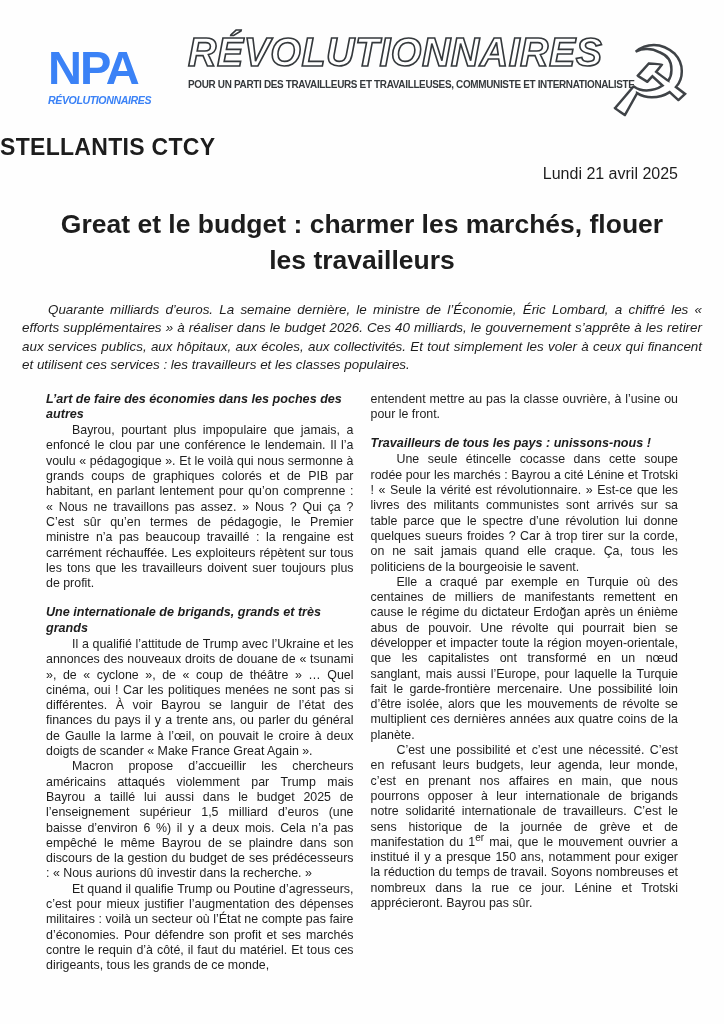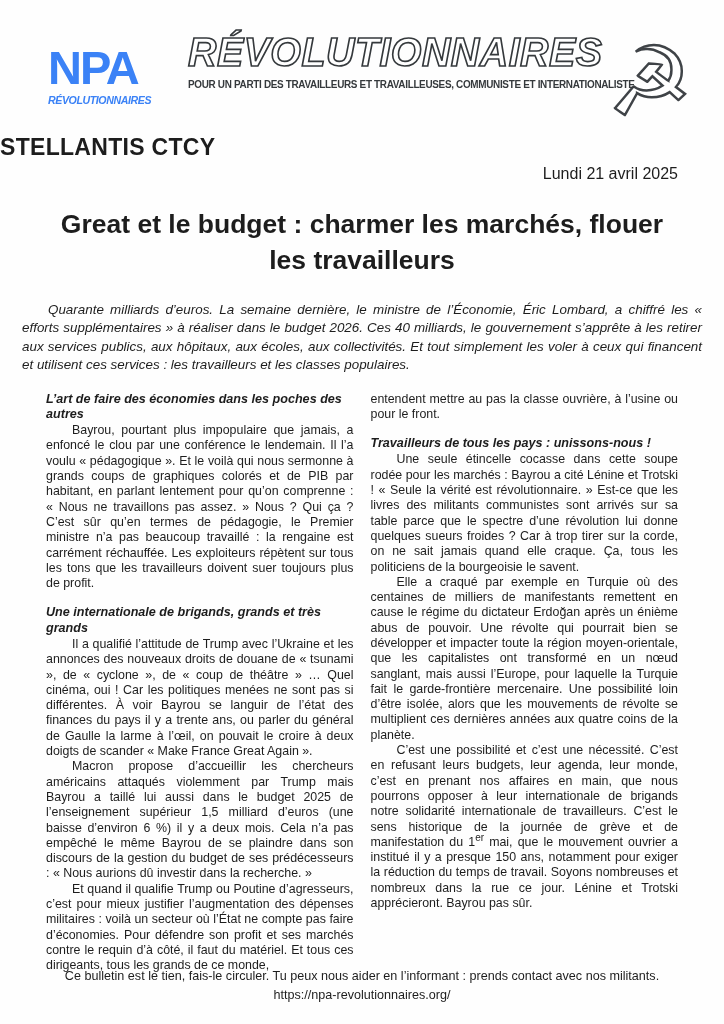--- a/index.html
+++ b/index.html
@@ -173,18 +173,14 @@
     <div class="col">
       <p>entendent mettre au pas la classe ouvrière, à l’usine ou pour le front.</p>
       <h2>Travailleurs de tous les pays : unissons-nous !</h2>
       <p class="indent">Une seule étincelle cocasse dans cette soupe rodée pour les marchés : Bayrou a cité Lénine et Trotski ! « Seule la vérité est révolutionnaire. » Est-ce que les livres des militants communistes sont arrivés sur sa table parce que le spectre d’une révolution lui donne quelques sueurs froides ? Car à trop tirer sur la corde, on ne sait jamais quand elle craque. Ça, tous les politiciens de la bourgeoisie le savent.</p>
       <p class="indent">Elle a craqué par exemple en Turquie où des centaines de milliers de manifestants remettent en cause le régime du dictateur Erdoğan après un énième abus de pouvoir. Une révolte qui pourrait bien se développer et impacter toute la région moyen-orientale, que les capitalistes ont transformé en un nœud sanglant, mais aussi l’Europe, pour laquelle la Turquie fait le garde-frontière mercenaire. Une possibilité loin d’être isolée, alors que les mouvements de révolte se multiplient ces dernières années aux quatre coins de la planète.</p>
       <p class="indent"><span>C’est une possibilité et c’est une nécessité. C’est en refusant leurs budgets, leur agenda, leur monde, c’est en prenant nos affaires en main, que nous pourrons opposer à leur internationale de brigands notre solidarité internationale de travailleurs. C’est le sens historique de la journée de grève et de manifestation du 1</span><sup>er</sup><span> mai, que le mouvement ouvrier a institué il y a presque 150 ans, notamment pour exiger la réduction du temps de travail. Soyons nombreuses et nombreux dans la rue ce jour. Lénine et Trotski apprécieront. Bayrou pas sûr.</span></p>
     </div>
 
   </div>
 
-  <footer class="page-footer">
-    <div>Ce bulletin est le tien, fais-le circuler. Tu peux nous aider en l’informant : prends contact avec nos militants.</div>
-    <div>https://npa-revolutionnaires.org/</div>
-  </footer>
 
 </div>
 
 </body></html>

